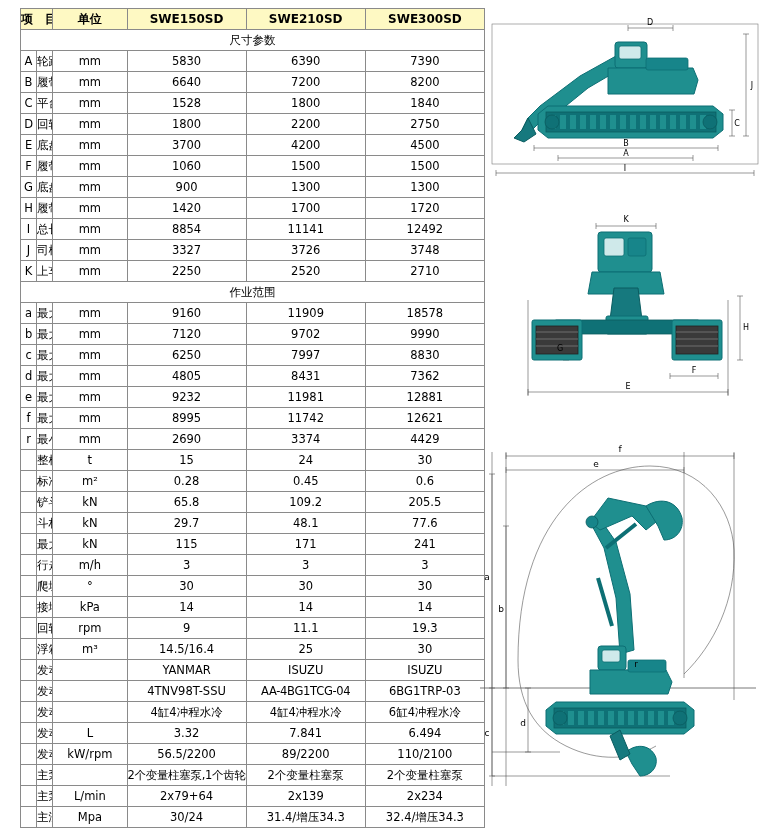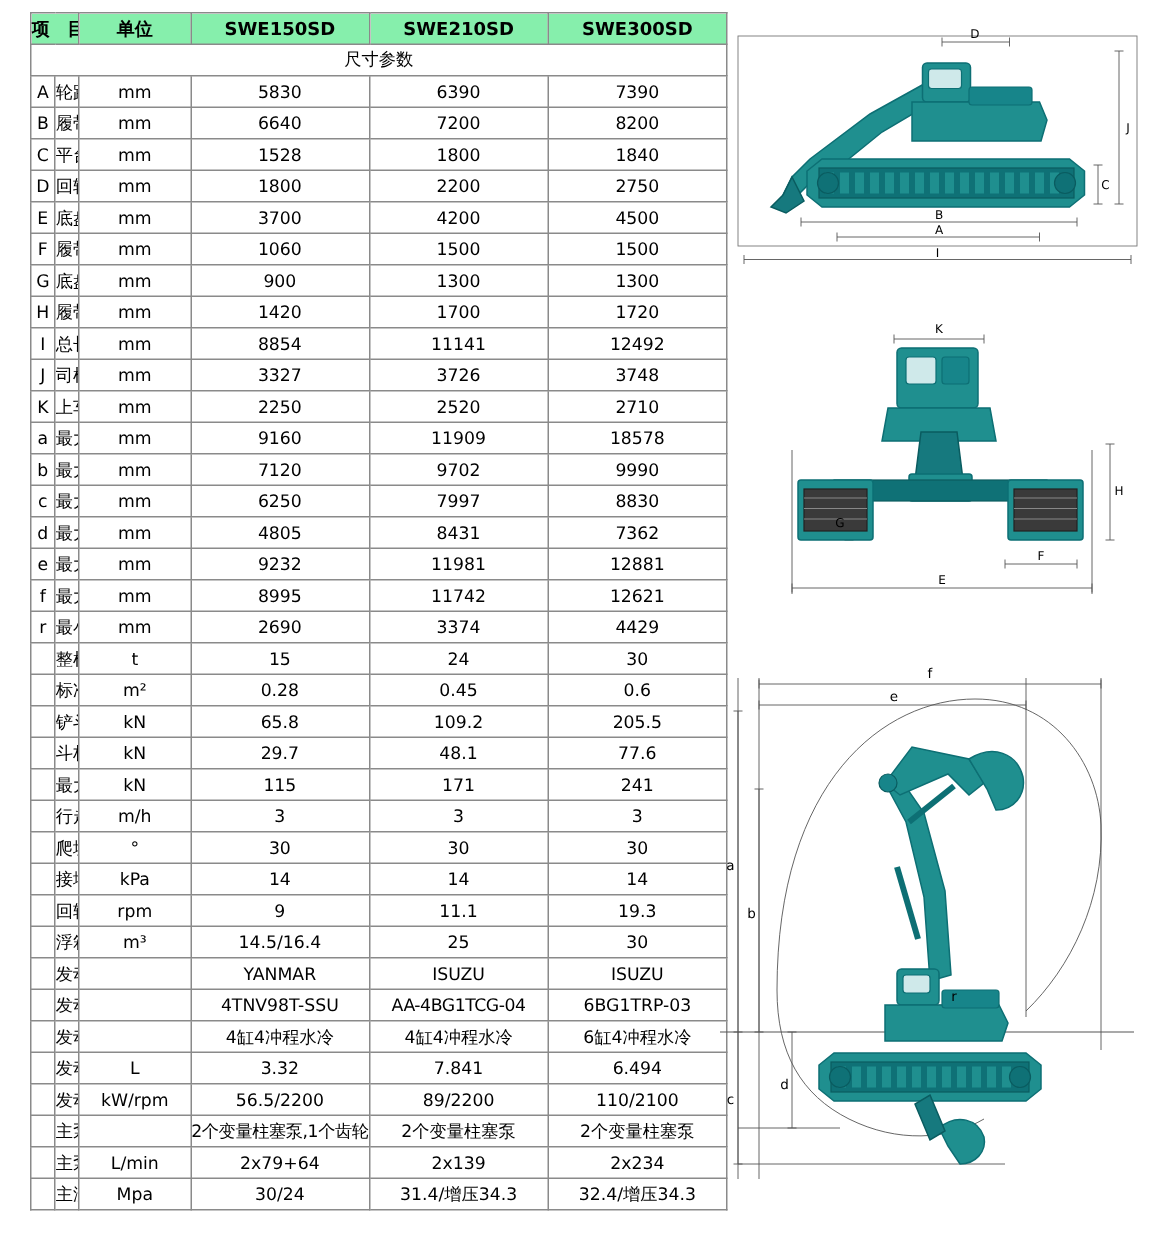--- a/index.html
+++ b/index.html
@@ -22,21 +22,21 @@
     padding:0;
     height:20px;
     text-align:center;
     vertical-align:middle;
     font-size:11.5px;
     line-height:1.05;
     white-space:nowrap;
     overflow:hidden;
   }
   #spec thead th{
-    background:#86efac;
+    background:#fef9c3;
     font-weight:bold;
     font-size:12px;
   }
   .c-code{width:22px;}
   .c-item{width:120px;text-align:left;padding-left:6px;}
   .c-unit{width:52px;}
   .c-val{width:84px;}
   .sect td{
     text-align:left;
     padding-left:6px;
@@ -152,20 +152,23 @@
         <td class="c-val">3726</td>
         <td class="c-val">3748</td>
       </tr>
       <tr>
         <td class="c-code">K</td>
         <td class="c-item">上车宽度</td>
         <td class="c-unit">mm</td>
         <td class="c-val">2250</td>
         <td class="c-val">2520</td>
         <td class="c-val">2710</td>
+      </tr>
+      <tr class="sect">
+        <td colspan="6" class="sect-label">作业范围</td>
       </tr>
       <tr>
         <td class="c-code">a</td>
         <td class="c-item">最大挖掘高度</td>
         <td class="c-unit">mm</td>
         <td class="c-val">9160</td>
         <td class="c-val">11909</td>
         <td class="c-val">18578</td>
       </tr>
       <tr>

